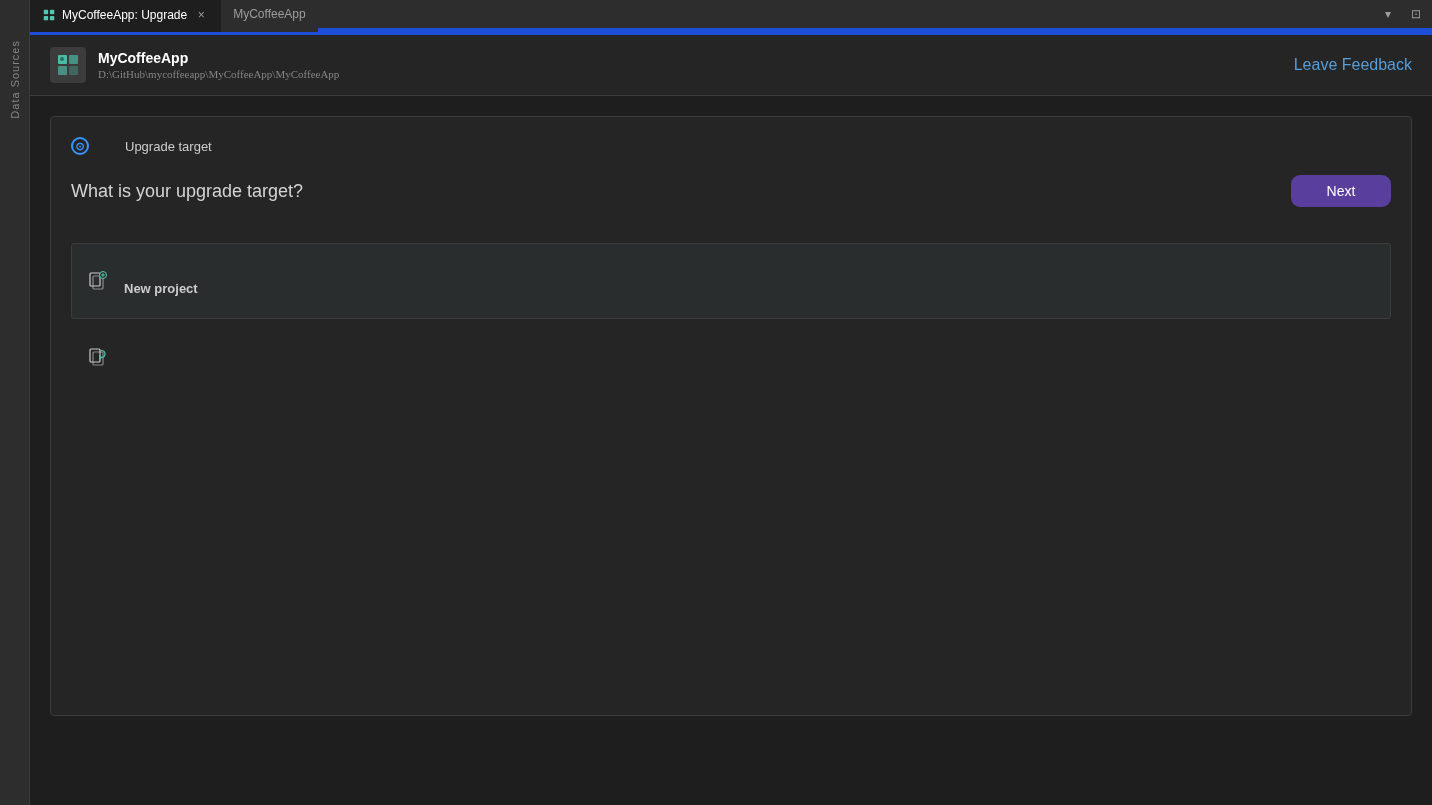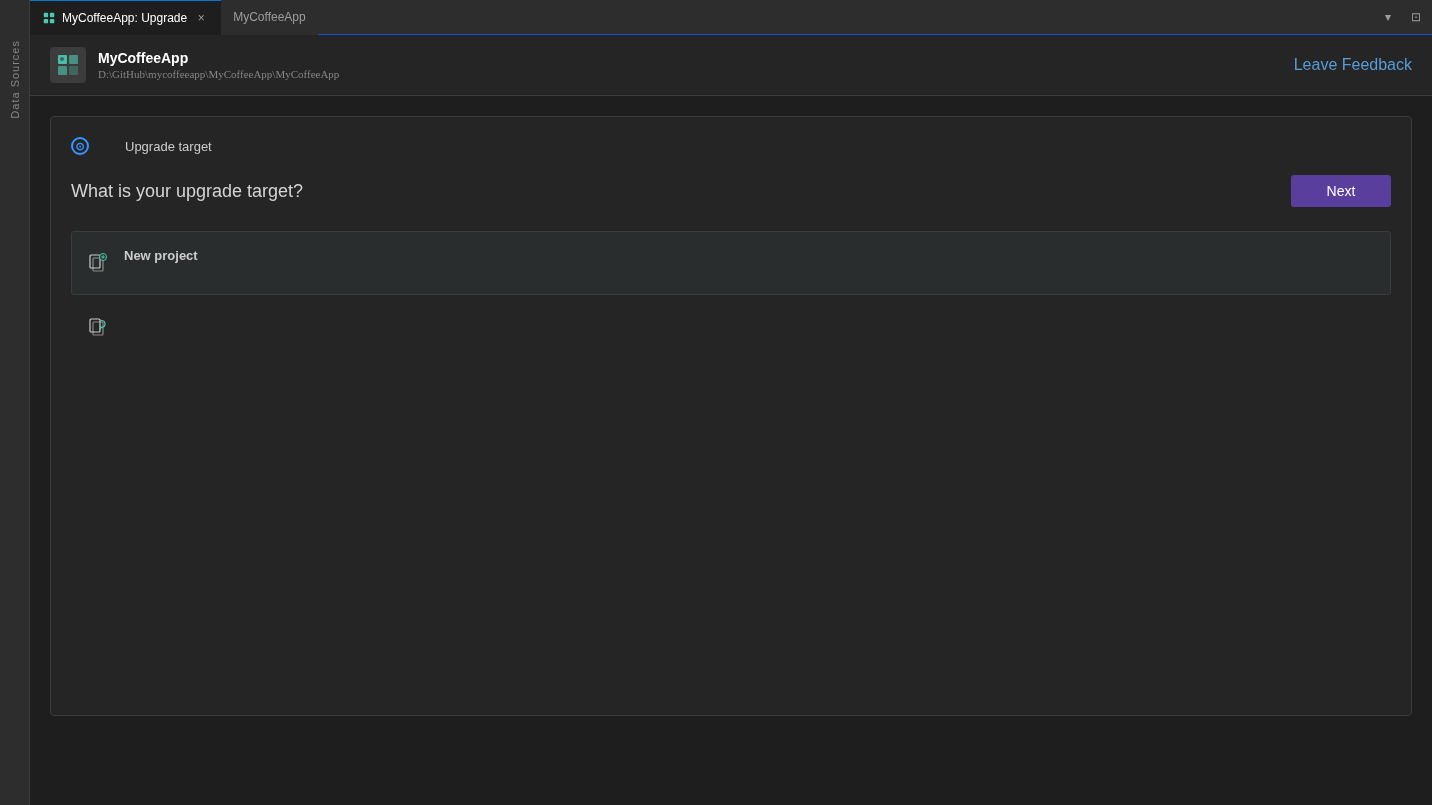--- a/index.html
+++ b/index.html
@@ -47,21 +47,21 @@
       flex-direction: column;
       background-color: #1e1e1e;
     }
 
     
     .tab-bar {
       display: flex;
       align-items: center;
       background-color: #2d2d2d;
       height: 35px;
-      border-bottom: 1px solid #1d4ed8;
+      border-bottom: 7px solid #1d4ed8;
       padding-left: 0;
       flex-shrink: 0;
     }
 
     .tab {
       display: flex;
       align-items: center;
       height: 35px;
       padding: 0 12px;
       font-size: 12px;
@@ -207,52 +207,52 @@
       font-size: 13px;
       color: #cccccc;
       margin-left: 28px;
     }
 
     
     .question-row {
       display: flex;
       align-items: center;
       justify-content: space-between;
-      margin-bottom: 24px;
+      margin-bottom: 36px;
     }
 
     .question-text {
       font-size: 18px;
       font-weight: 400;
       color: #d4d4d4;
     }
 
     .next-button {
       background-color: #5a3e9e;
       color: #ffffff;
       border: none;
       padding: 8px 28px;
       font-size: 14px;
       font-weight: 500;
-      border-radius: 3px;
+      border-radius: 9px;
       cursor: pointer;
       min-width: 100px;
     }
 
     
     .options-container {
       display: flex;
       flex-direction: column;
       gap: 0;
     }
 
     .option-item {
       display: flex;
-      align-items: flex-start;
-      padding: 16px 12px;
+      align-items: flex-end;
+      padding: 22px 12px;
       border: 1px solid transparent;
       border-radius: 3px;
       cursor: pointer;
       gap: 12px;
     }
 
     .option-item.selected {
       background-color: #2a2d2e;
       border-color: #3c3c3c;
     }

